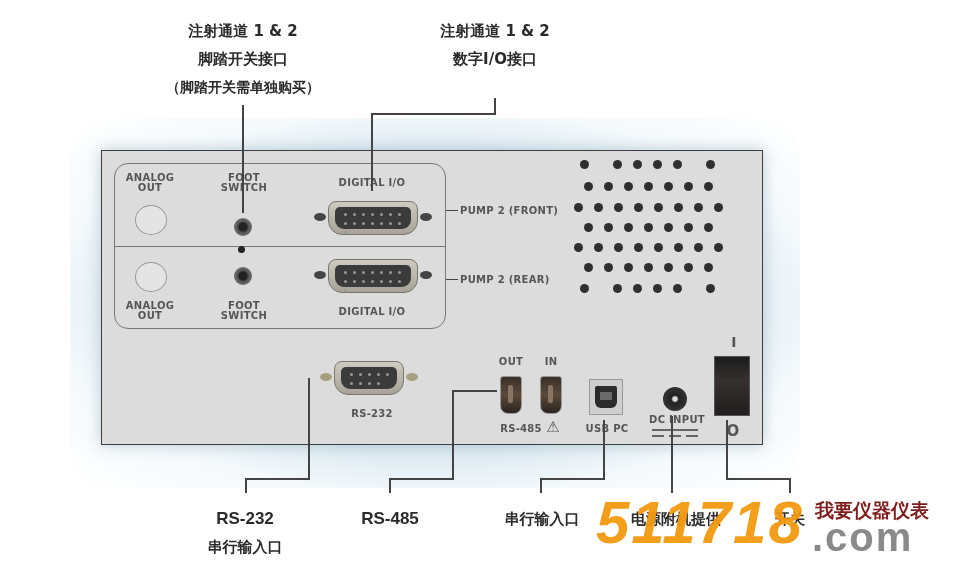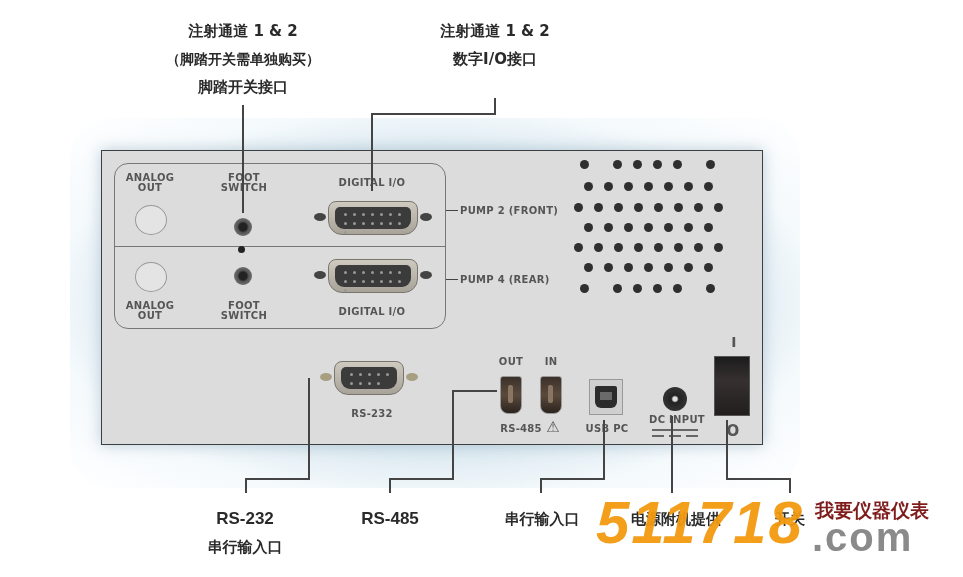--- a/index.html
+++ b/index.html
@@ -32,22 +32,22 @@
   .switch{position:absolute;width:36px;height:60px;background:linear-gradient(#1c1c1c,#363030 40%,#221e1e);border:1px solid #555;box-sizing:border-box;}
   .wm-num{position:absolute;font-family:"Liberation Sans",sans-serif;font-weight:bold;font-style:italic;color:#f39a10;font-size:60px;letter-spacing:2px;opacity:.95;}
   .wm-cn{position:absolute;color:#7f1d1d;font-weight:bold;font-size:19px;}
   .wm-com{position:absolute;font-family:"Liberation Sans",sans-serif;font-weight:bold;color:#8a8a8a;font-size:40px;letter-spacing:2px;}
 </style>
 </head>
 <body>
 
 <div class="callout" style="left:150px;top:17px;width:186px;">
   <div>注射通道 1 &amp; 2</div>
+  <div>脚踏开关接口</div>
   <div style="font-size:14px;">（脚踏开关需单独购买）</div>
-  <div>脚踏开关接口</div>
 </div>
 <div class="callout" style="left:405px;top:17px;width:180px;">
   <div>注射通道 1 &amp; 2</div>
   <div>数字I/O接口</div>
 </div>
 
 <div class="glow"></div>
 
 <div class="panel">
   <div class="inner">
@@ -112,21 +112,21 @@
             <span></span>
             <span></span>
             <span></span>
             <span></span>
           </div>
         </div>
       </div>
     <div class="ear" style="right:0;"></div>
   </div>
   <div class="line" style="left:344px;top:128px;width:12px;height:1px;"></div>
-  <div class="silk" style="left:358px;top:124px;width:100px;text-align:left;">PUMP 4 (REAR)</div>
+  <div class="silk" style="left:358px;top:124px;width:100px;text-align:left;">PUMP 2 (REAR)</div>
   <div class="silk" style="left:18px;top:150px;width:60px;white-space:pre;">ANALOG
 OUT</div>
   <div class="silk" style="left:112px;top:150px;width:60px;white-space:pre;">FOOT
 SWITCH</div>
   <div class="silk" style="left:220px;top:156px;width:100px;">DIGITAL I/O</div>
 
   <div id="vent">
       <div class="hole" style="left: 478px; top: 9px;"></div>
       <div class="hole" style="left: 511px; top: 9px;"></div>
       <div class="hole" style="left: 531px; top: 9px;"></div>

